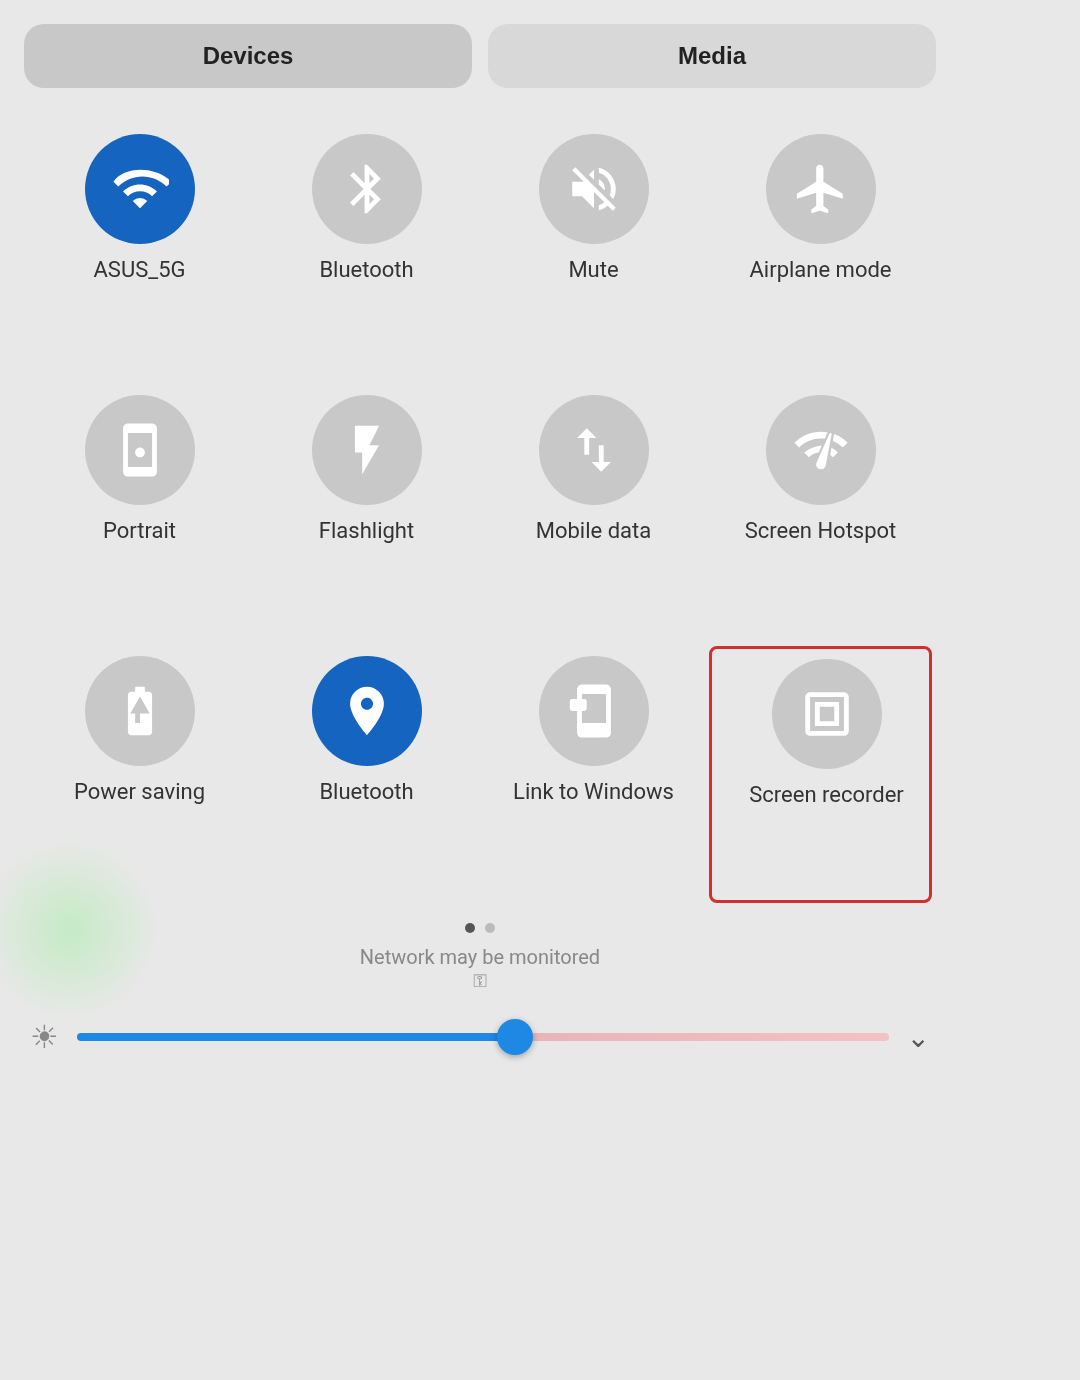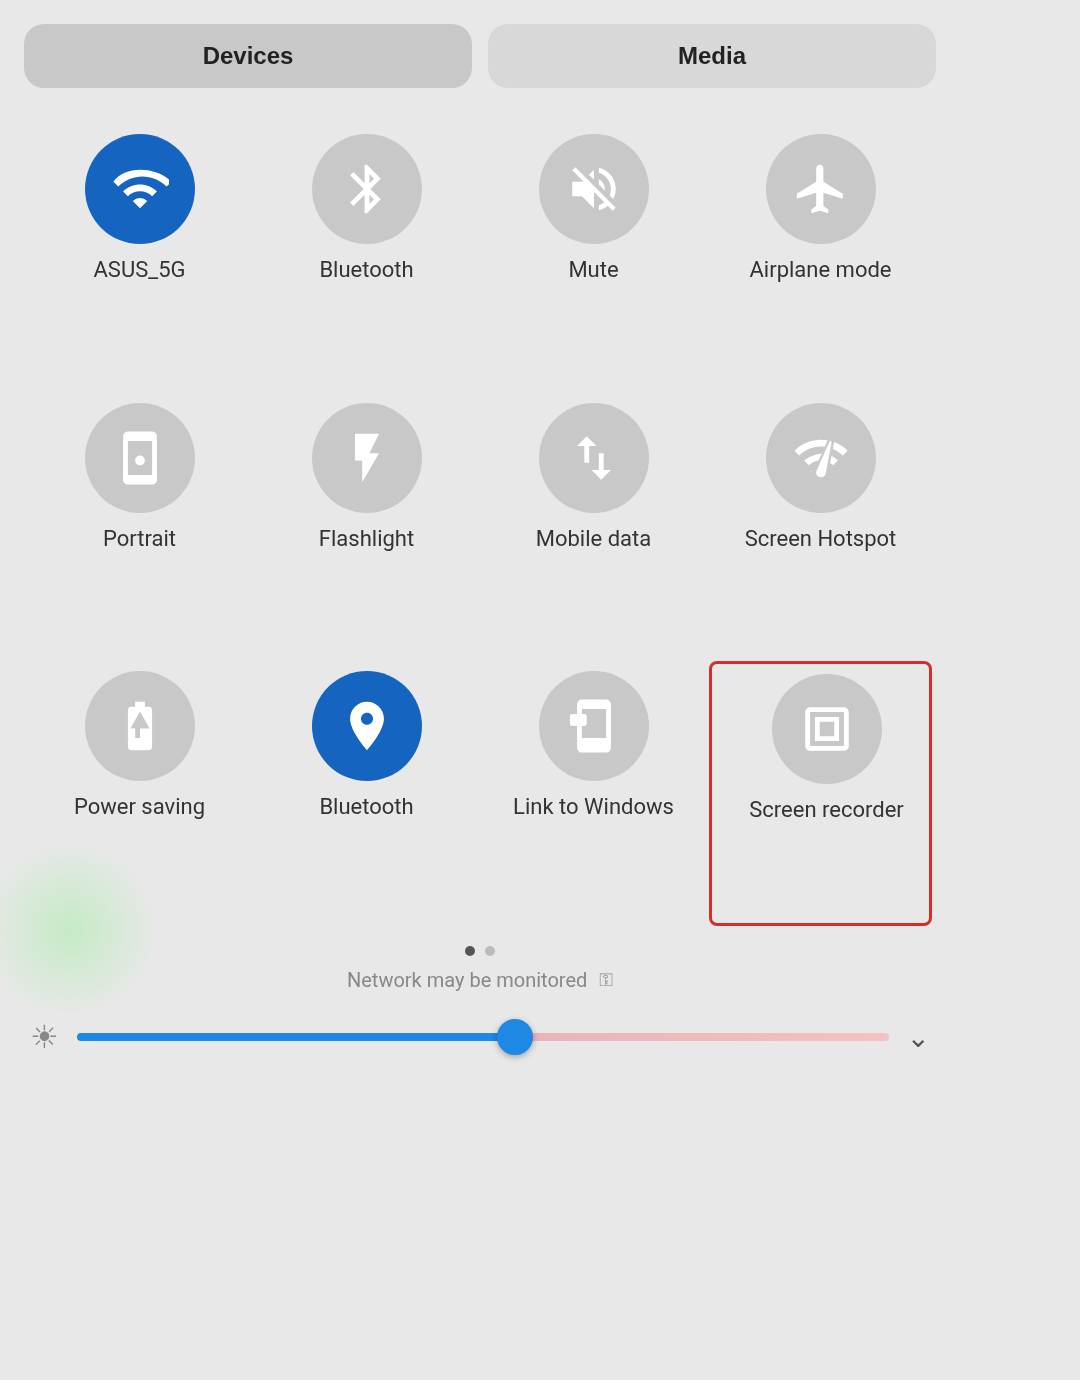--- a/index.html
+++ b/index.html
@@ -105,21 +105,22 @@
     }
 
     .network-notice {
       text-align: center;
       font-size: 20px;
       color: #888;
       padding: 6px 0 16px 0;
       display: flex;
       align-items: center;
       justify-content: center;
-      gap: 12px;
+      gap: 1px;
+      flex-direction: column;
     }
     .key-icon {
       font-size: 18px;
       color: #888;
     }
 
     
     .brightness-bar {
       display: flex;
       align-items: center;

